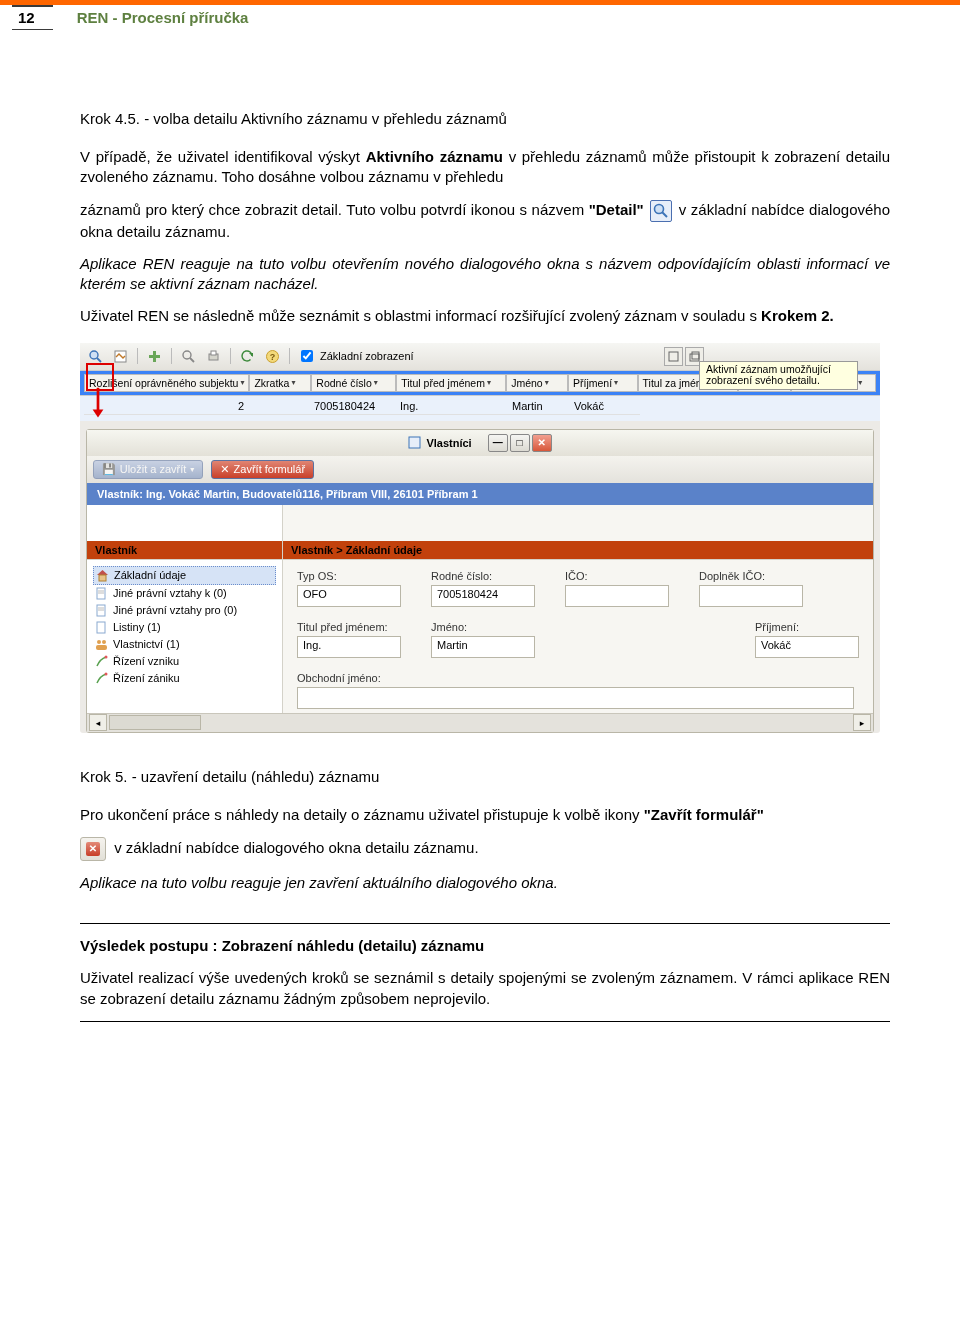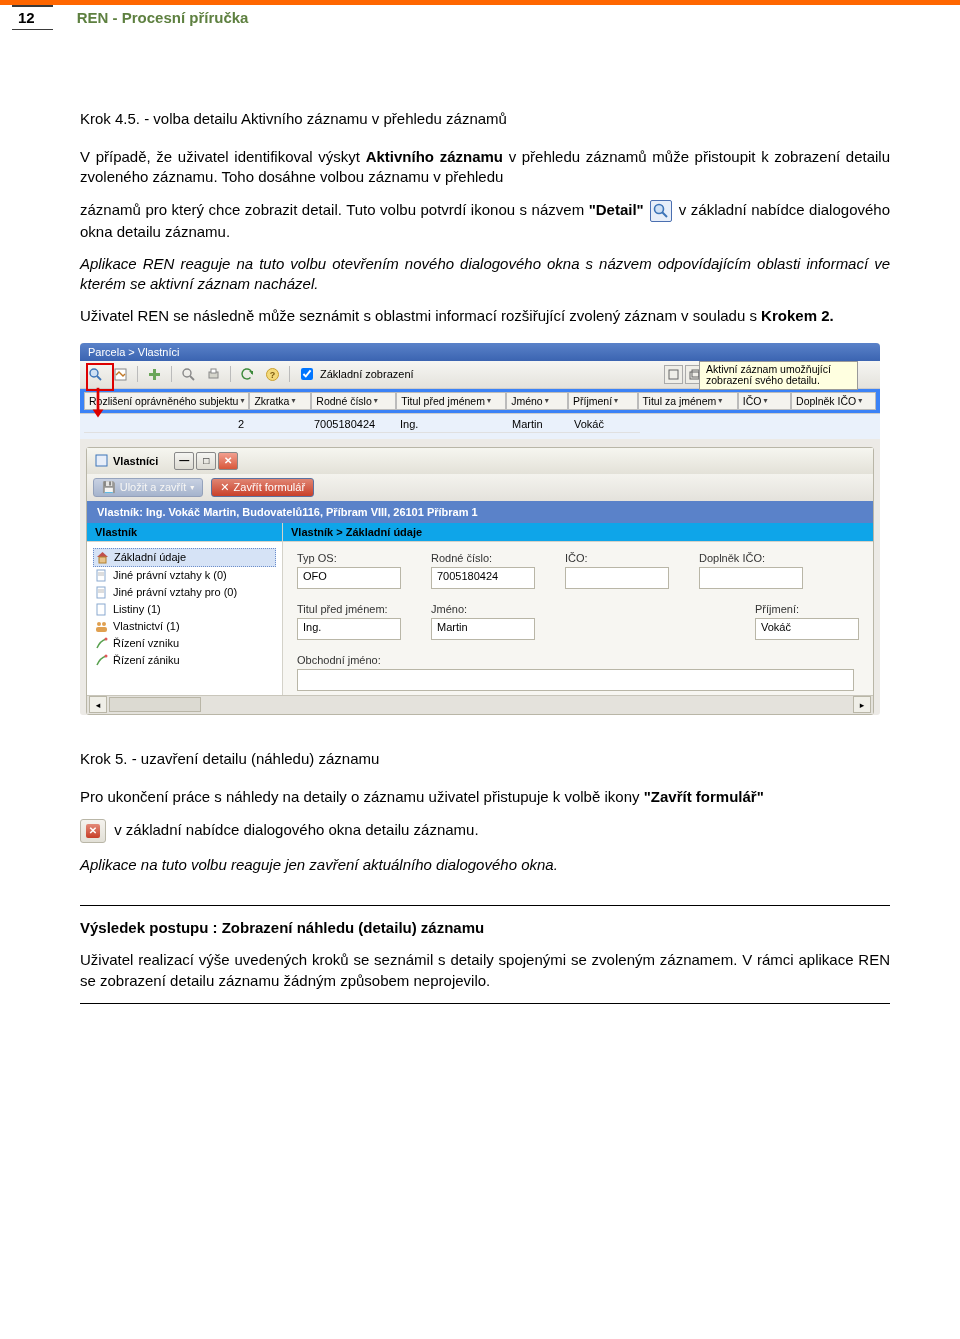--- a/index.html
+++ b/index.html
@@ -191,21 +191,21 @@
     background: #eceae6;
     border-radius: 3px;
   }
   .ss-sub-title {
     background: linear-gradient(#f6f6f0, #e3e1d8);
     padding: 4px 8px;
     font-weight: bold;
     font-size: 11px;
     display: flex;
     align-items: center;
-    justify-content: flex-start;
+    justify-content: center;
     gap: 16px;
   }
   .win-btns {
     display: flex;
     gap: 2px;
   }
   .win-btn {
     width: 18px;
     height: 16px;
     border: 1px solid #888;
@@ -254,25 +254,26 @@
   .ss-body {
     display: flex;
     background: #fff;
   }
   .ss-tree-panel {
     width: 195px;
     border-right: 1px solid #d4d2c9;
     background: #fff;
   }
   .ss-tree-title, .ss-right-title {
-    background: #0ea5e9;
+    background: #c2410c;
     border-bottom: 1px solid #d4d2c9;
     font-weight: bold;
     font-size: 11px;
     padding: 3px 8px;
+    margin-top: 36px;
   }
   .ss-tree {
     padding: 6px 6px 10px 6px;
     font-size: 11px;
   }
   .ss-tree .item {
     display: flex;
     align-items: center;
     gap: 5px;
     padding: 2px 2px;
@@ -402,21 +403,20 @@
 
     <p class="para italic">Aplikace REN reaguje na tuto volbu otevřením nového dialogového okna s názvem odpovídajícím oblasti informací ve kterém se aktivní záznam nacházel.</p>
 
     <p class="para">
       <span>Uživatel REN se následně může seznámit s oblastmi informací rozšiřující zvolený záznam v souladu s </span><span class="bold">Krokem 2.</span>
     </p>
 
     <div class="screenshot">
 
       <div class="ss-top-block">
-        <div class="ss-titlebar">Parcela &gt; Vlastníci</div>
 
         <div class="red-box"></div>
         <svg class="red-arrow" viewBox="0 0 20 36">
             <line x1="10" y1="2" x2="10" y2="28" stroke="#d00" stroke-width="3"></line>
             <polygon points="4,26 16,26 10,35" fill="#d00"></polygon>
           </svg>
 
         <div class="ss-toolbar">
           <span class="ss-tool-icon">
               <svg width="15" height="15">

